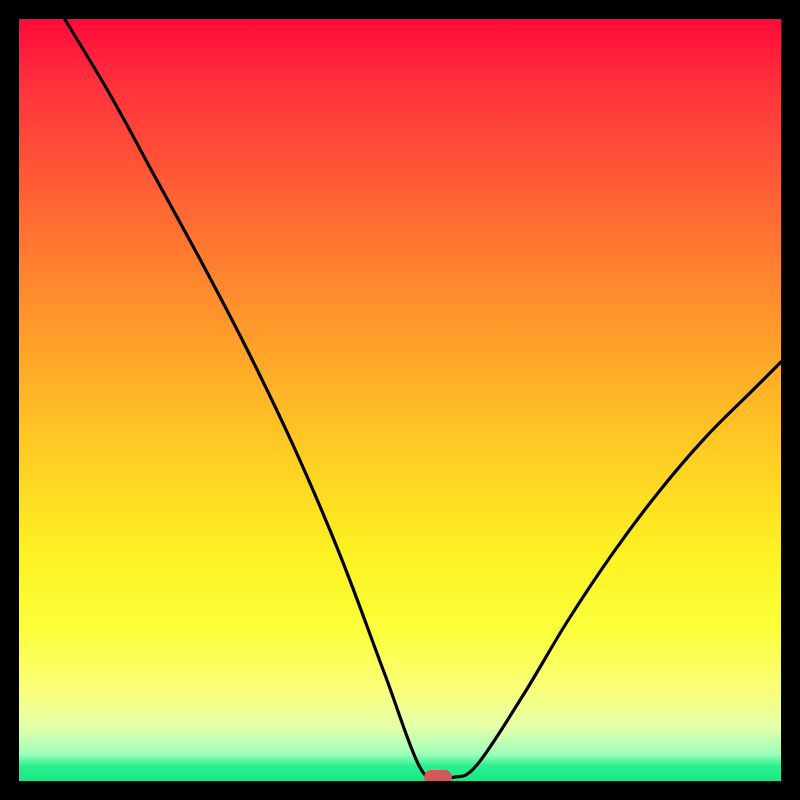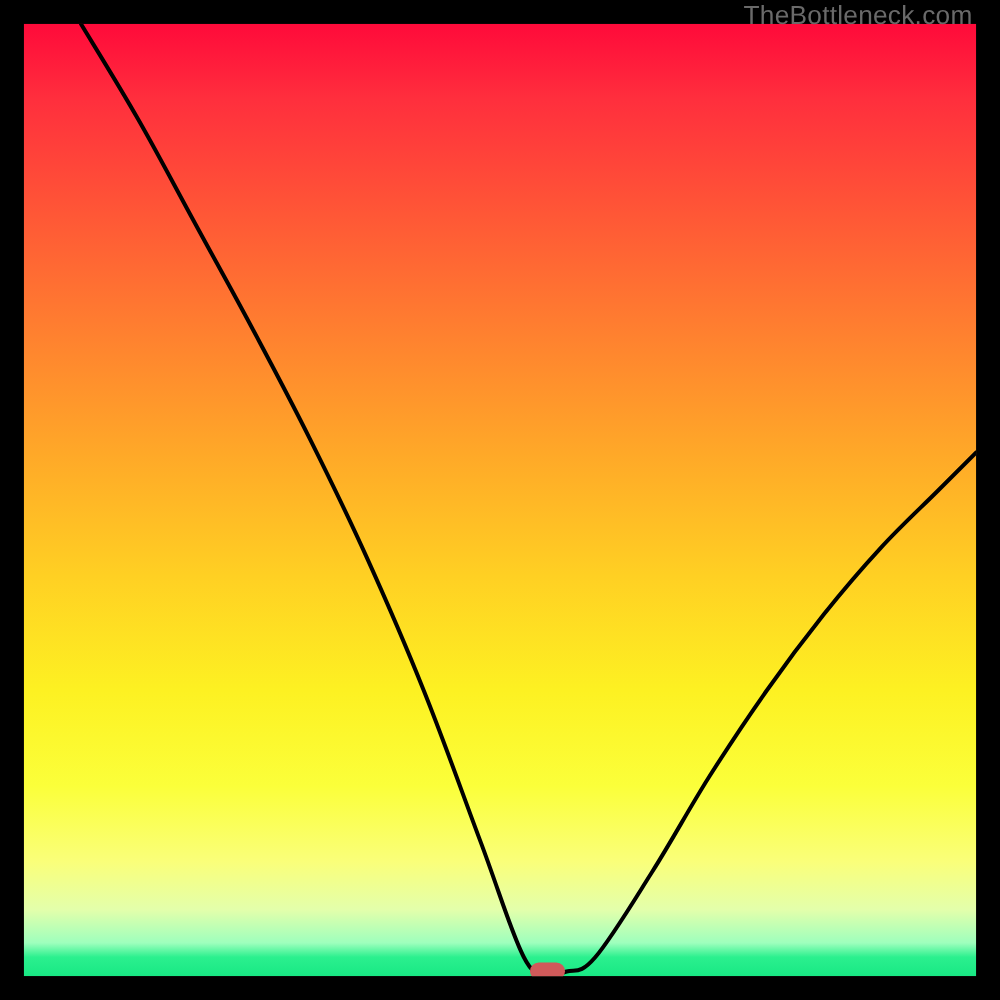--- a/index.html
+++ b/index.html
@@ -86,15 +86,14 @@
     <div class="gradient"></div>
 
     <svg class="curve-svg" viewBox="0 0 762 762" preserveAspectRatio="none">
       <path d="M 45.7 0.0 C 54.0 13.9, 74.8 47.1, 91.4 76.2 C 108.1 105.3, 120.5 129.5, 137.2 160.0 C 153.8 190.5, 166.3 212.7, 182.9 243.8 C 199.5 275.0, 212.0 298.2, 228.6 331.5 C 245.2 364.7, 257.7 390.0, 274.3 426.7 C 290.9 463.4, 303.4 491.8, 320.0 533.4 C 336.7 575.0, 351.2 616.5, 365.8 655.3 C 380.3 694.1, 390.4 728.1, 400.1 746.8 C 409.7 765.5, 412.9 756.1, 419.1 758.2 C 425.3 760.3, 427.4 760.3, 434.3 758.2 C 441.3 756.1, 444.7 761.3, 457.2 746.8 C 469.7 732.2, 486.3 704.5, 502.9 678.2 C 519.5 651.9, 532.0 628.3, 548.6 602.0 C 565.3 575.7, 577.7 557.0, 594.4 533.4 C 611.0 509.8, 623.5 493.2, 640.1 472.4 C 656.7 451.7, 669.2 437.1, 685.8 419.1 C 702.4 401.1, 717.7 387.2, 731.5 373.4 C 745.4 359.5, 756.5 348.4, 762.0 342.9" fill="none" stroke="#000000" stroke-width="3.2" stroke-linecap="round" stroke-linejoin="round"></path>
     </svg>
 
     <div class="marker" style="left: 405.1px; top: 751.19px; background: rgb(208, 90, 90);"></div>
 
   </div>
 
-  <div class="watermark">TheBottleneck.com</div>
 
 </div>
 
 </body></html>

